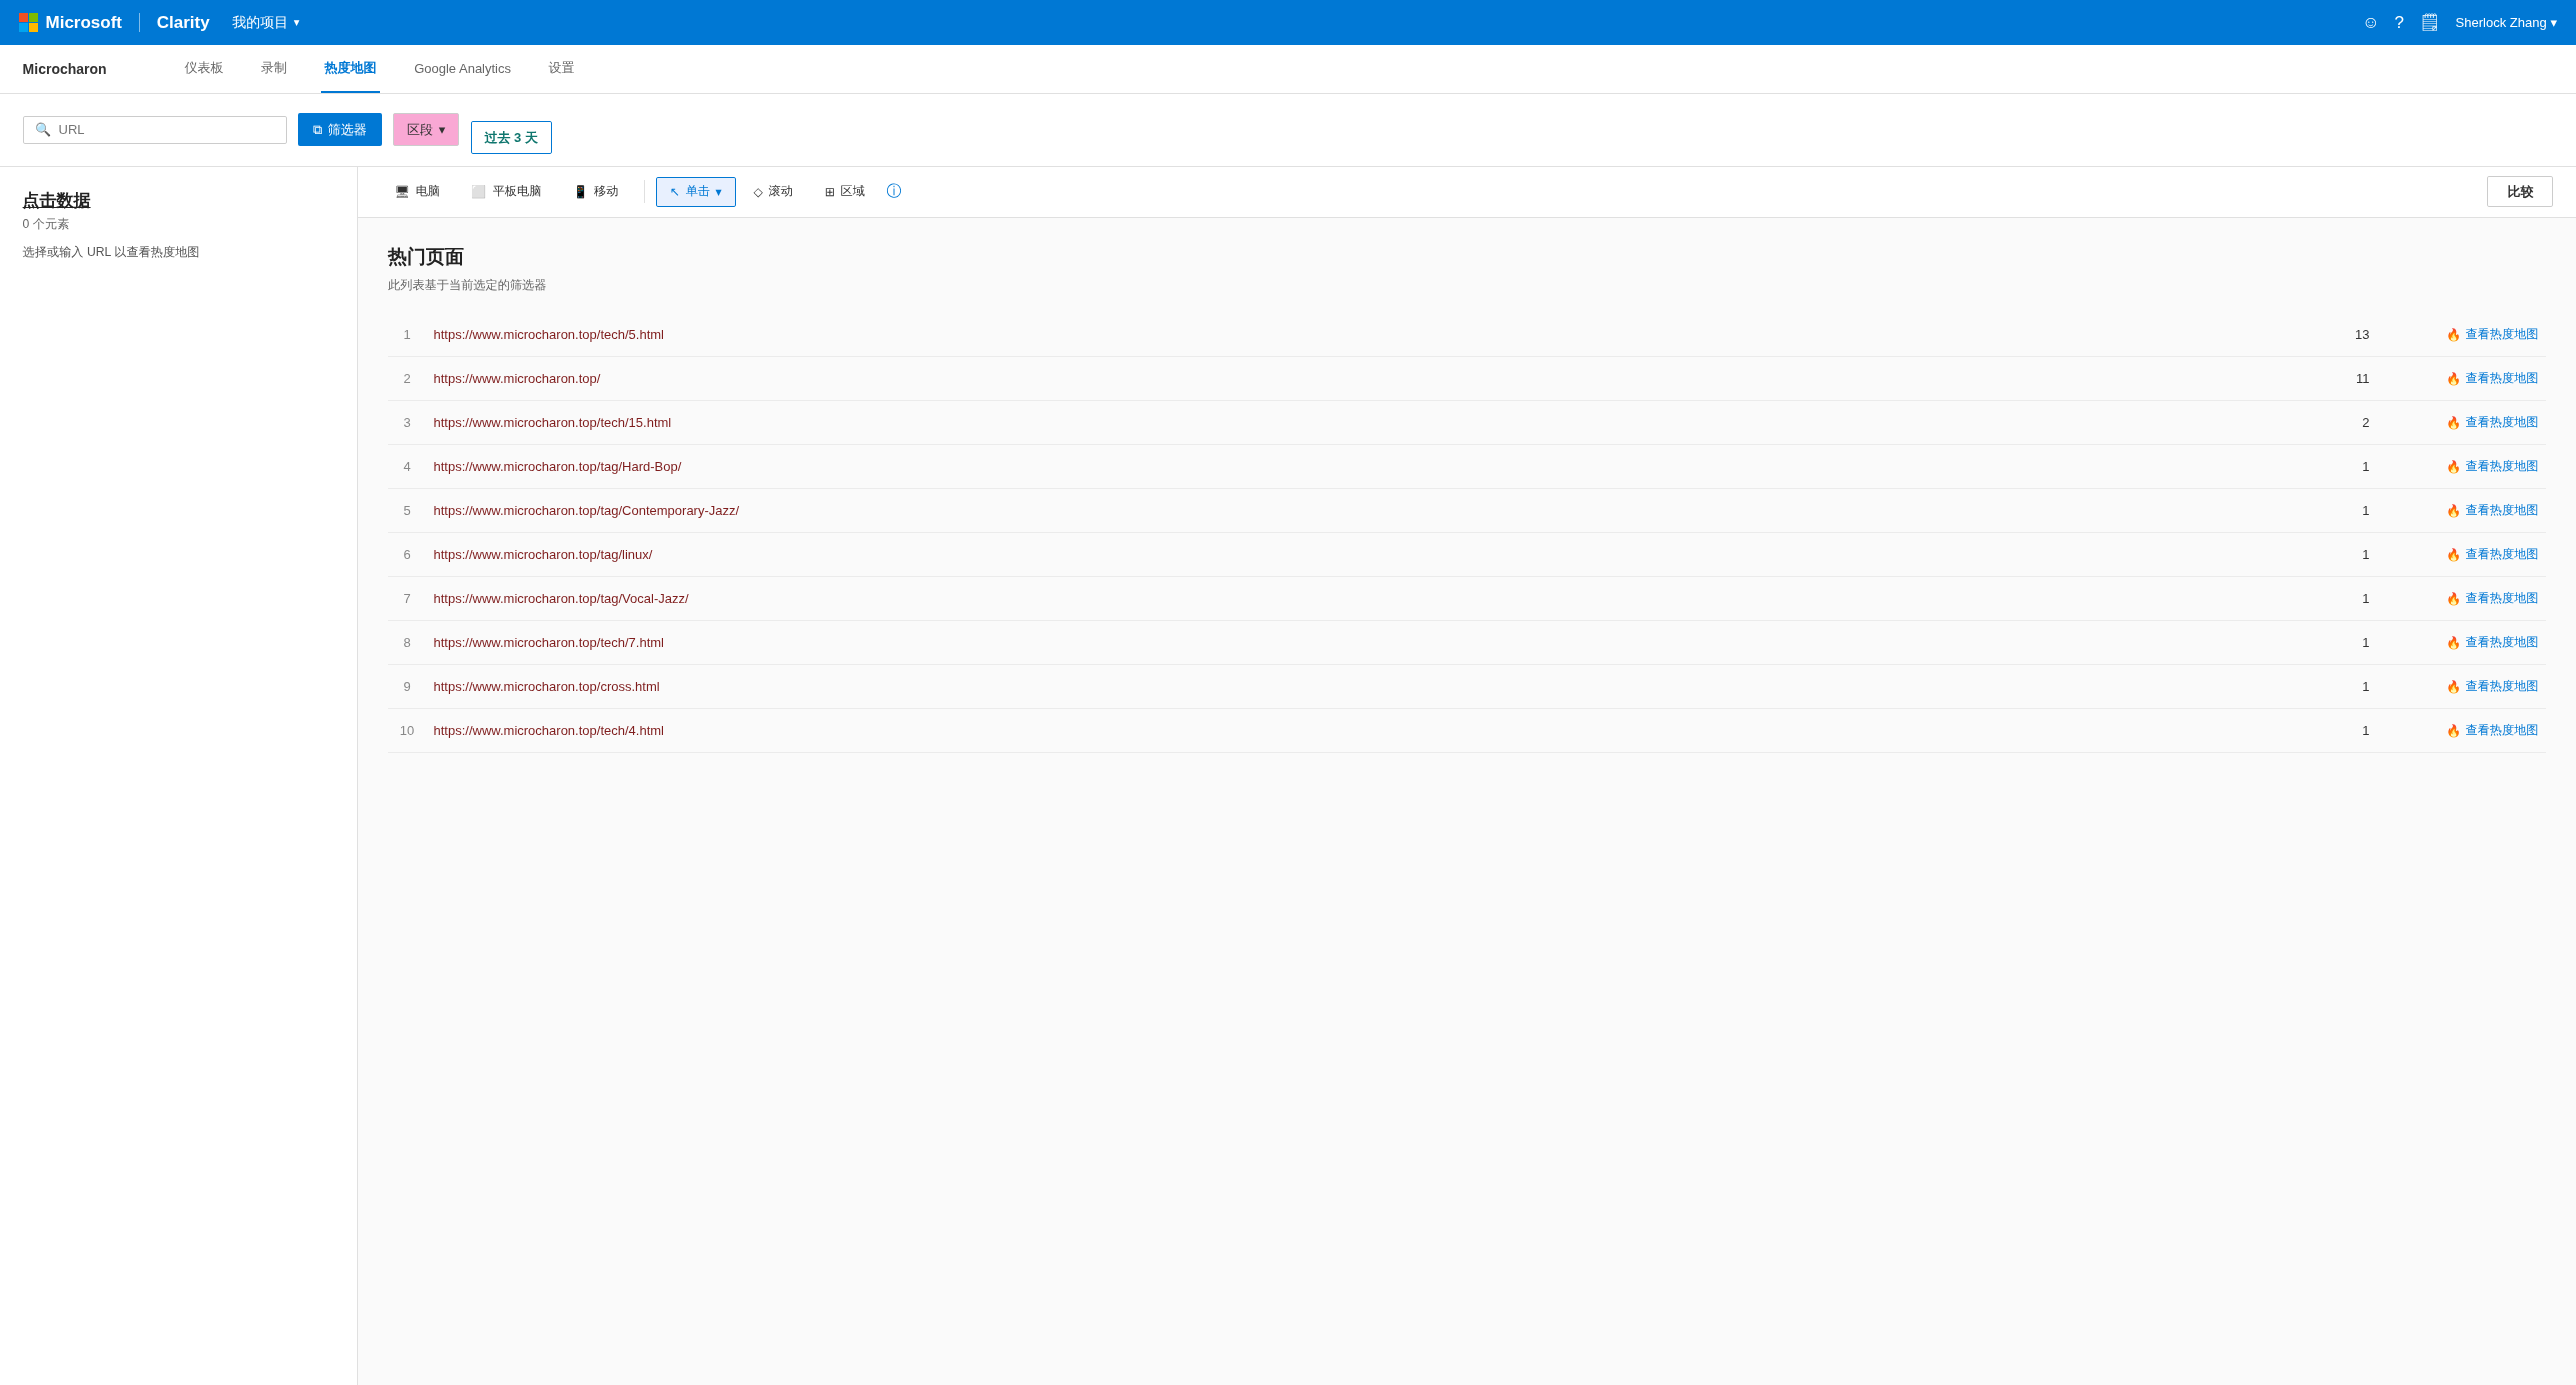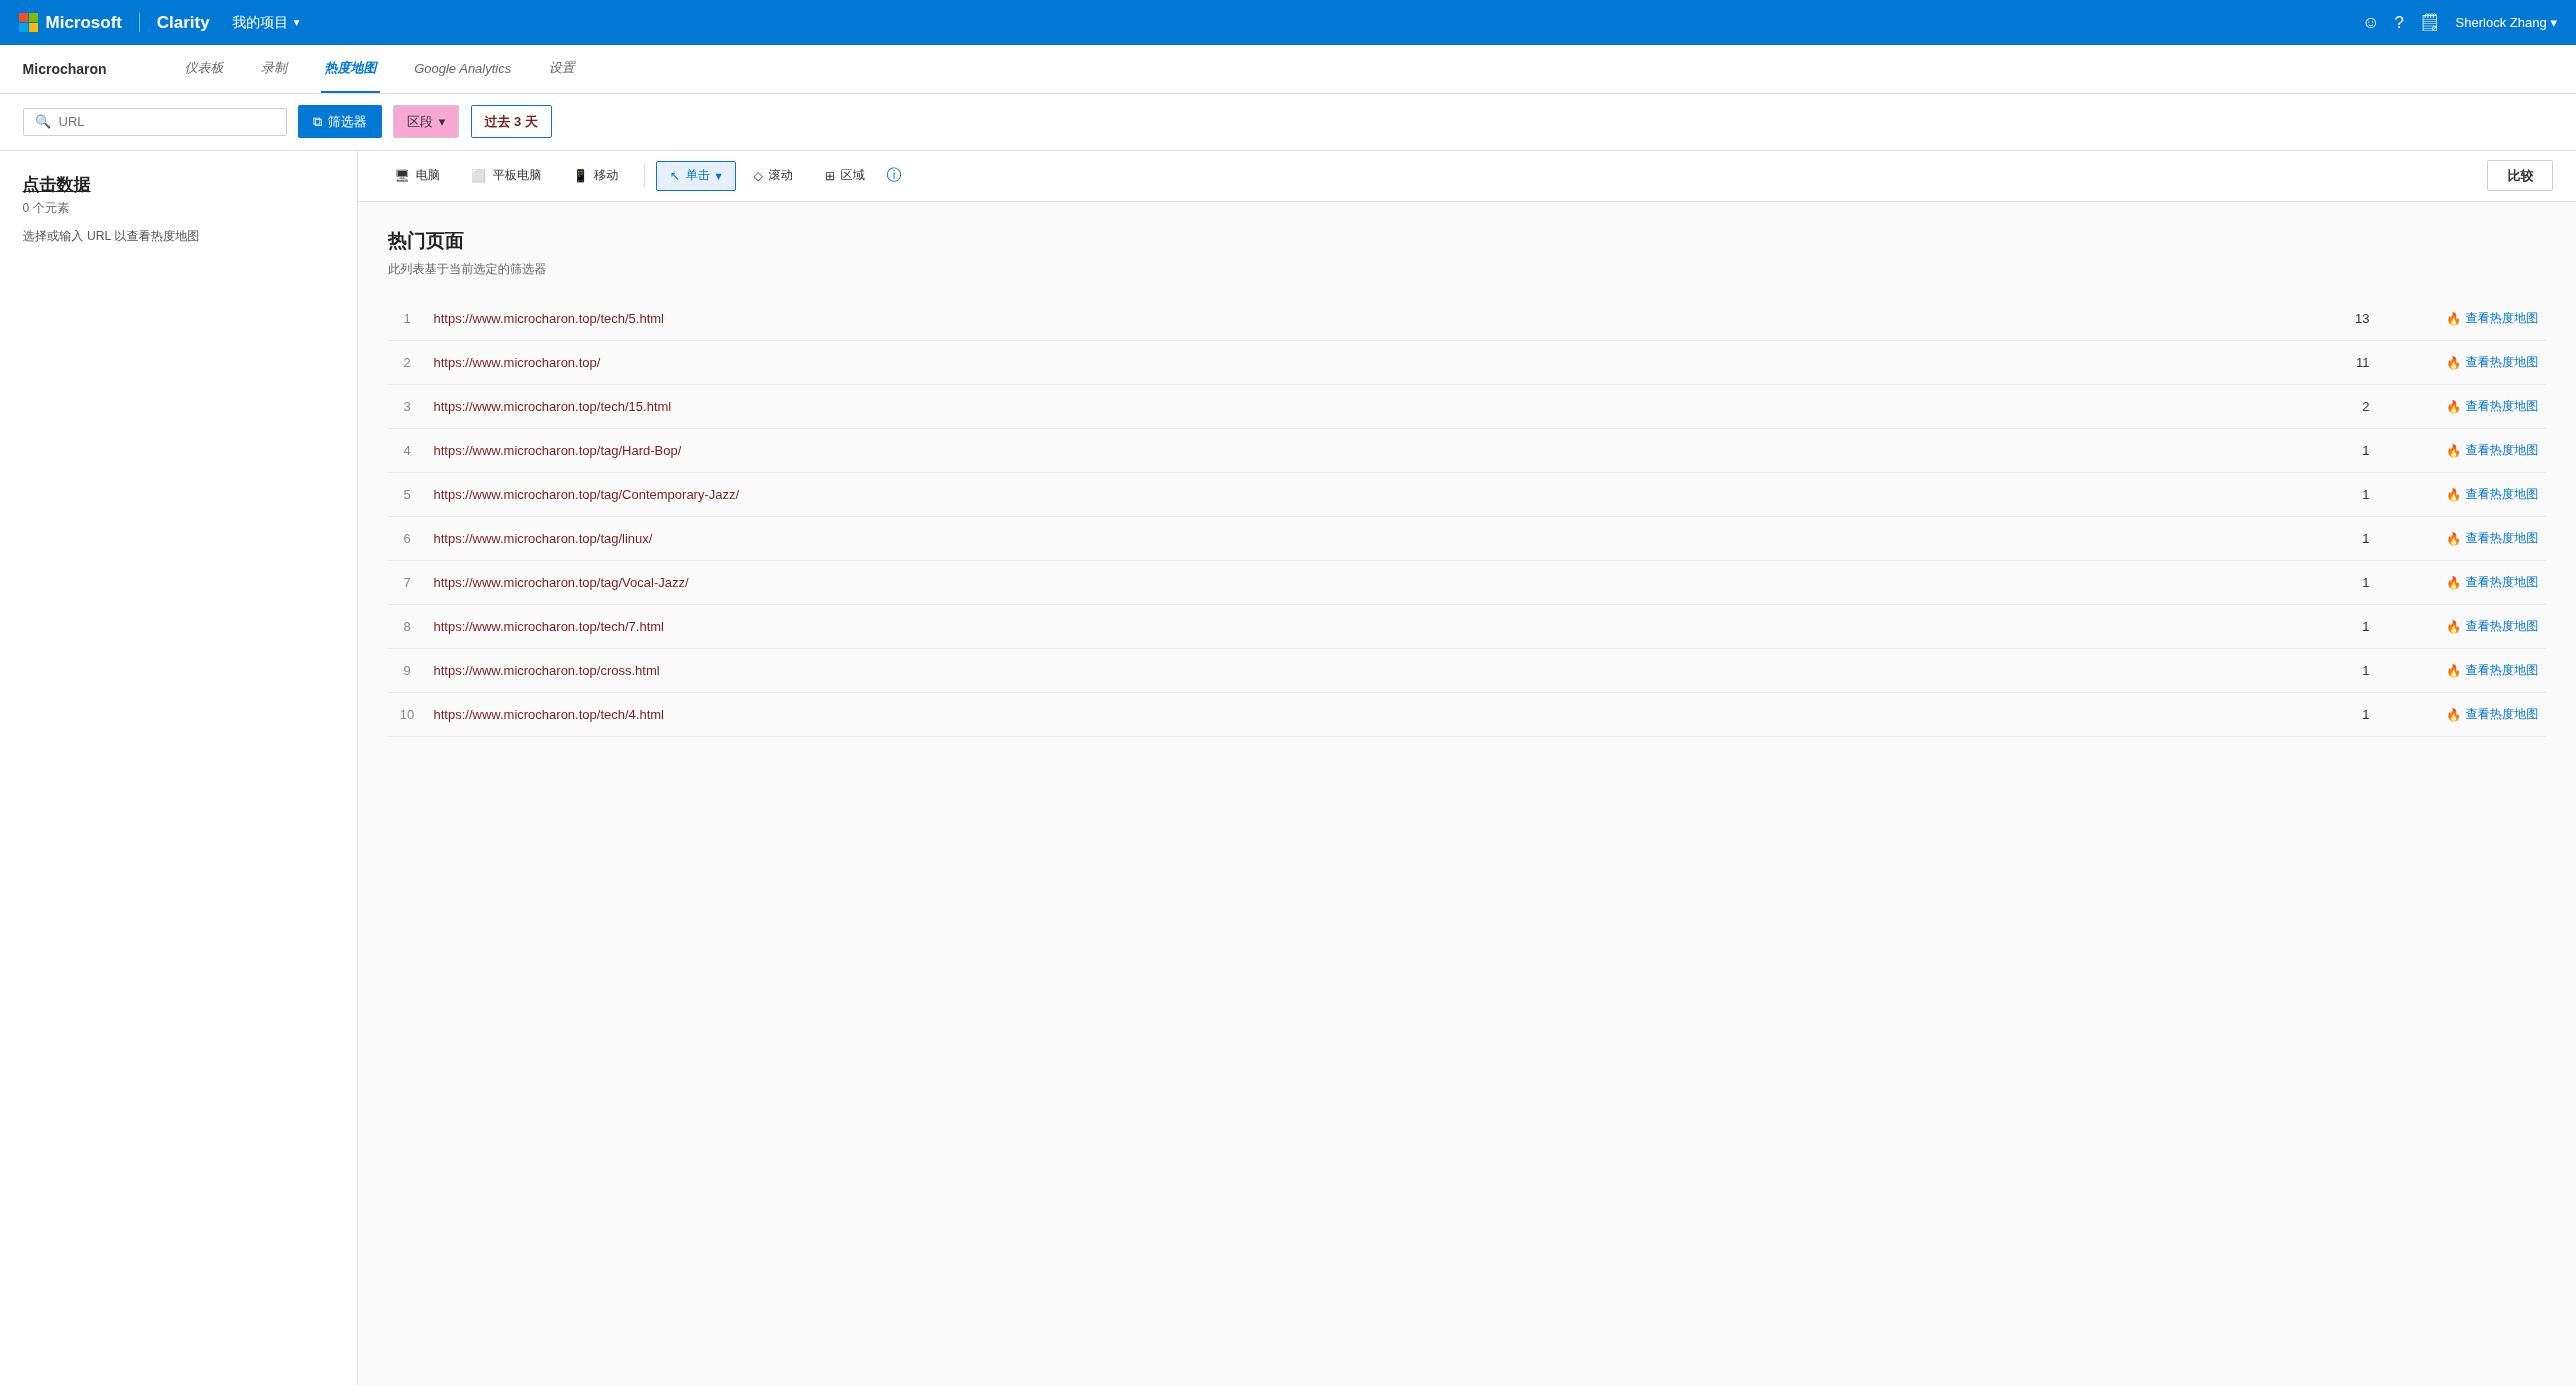--- a/index.html
+++ b/index.html
@@ -99,21 +99,20 @@
     }
     .nav-tab {
       font-size: 13px;
       color: #666;
       cursor: pointer;
       height: 100%;
       display: flex;
       align-items: center;
       border-bottom: 2.8px solid transparent;
       padding: 0 3.8px;
-      font-style: italic;
     }
     .nav-tab.active {
       color: #0078d4;
       border-bottom-color: #0078d4;
       font-weight: 600;
     }
 
     
     .filter-bar {
       background: white;
@@ -160,27 +159,28 @@
       padding: 6.6px 13px;
       border-radius: 1.9px;
       cursor: pointer;
       font-size: 13px;
       display: flex;
       align-items: center;
       gap: 5.6px;
     }
     .date-btn {
       background: white;
-      color: #7f1d1d;
+      color: #0f766e;
       border: 0.9px solid #0078d4;
       padding: 6.6px 13px;
       border-radius: 1.9px;
       cursor: pointer;
       font-size: 13px;
       font-weight: 600;
+      margin-top: 16px;
     }
 
     
     .main-layout {
       display: flex;
       height: calc(100vh - 143px);
     }
 
     
     .left-panel {

